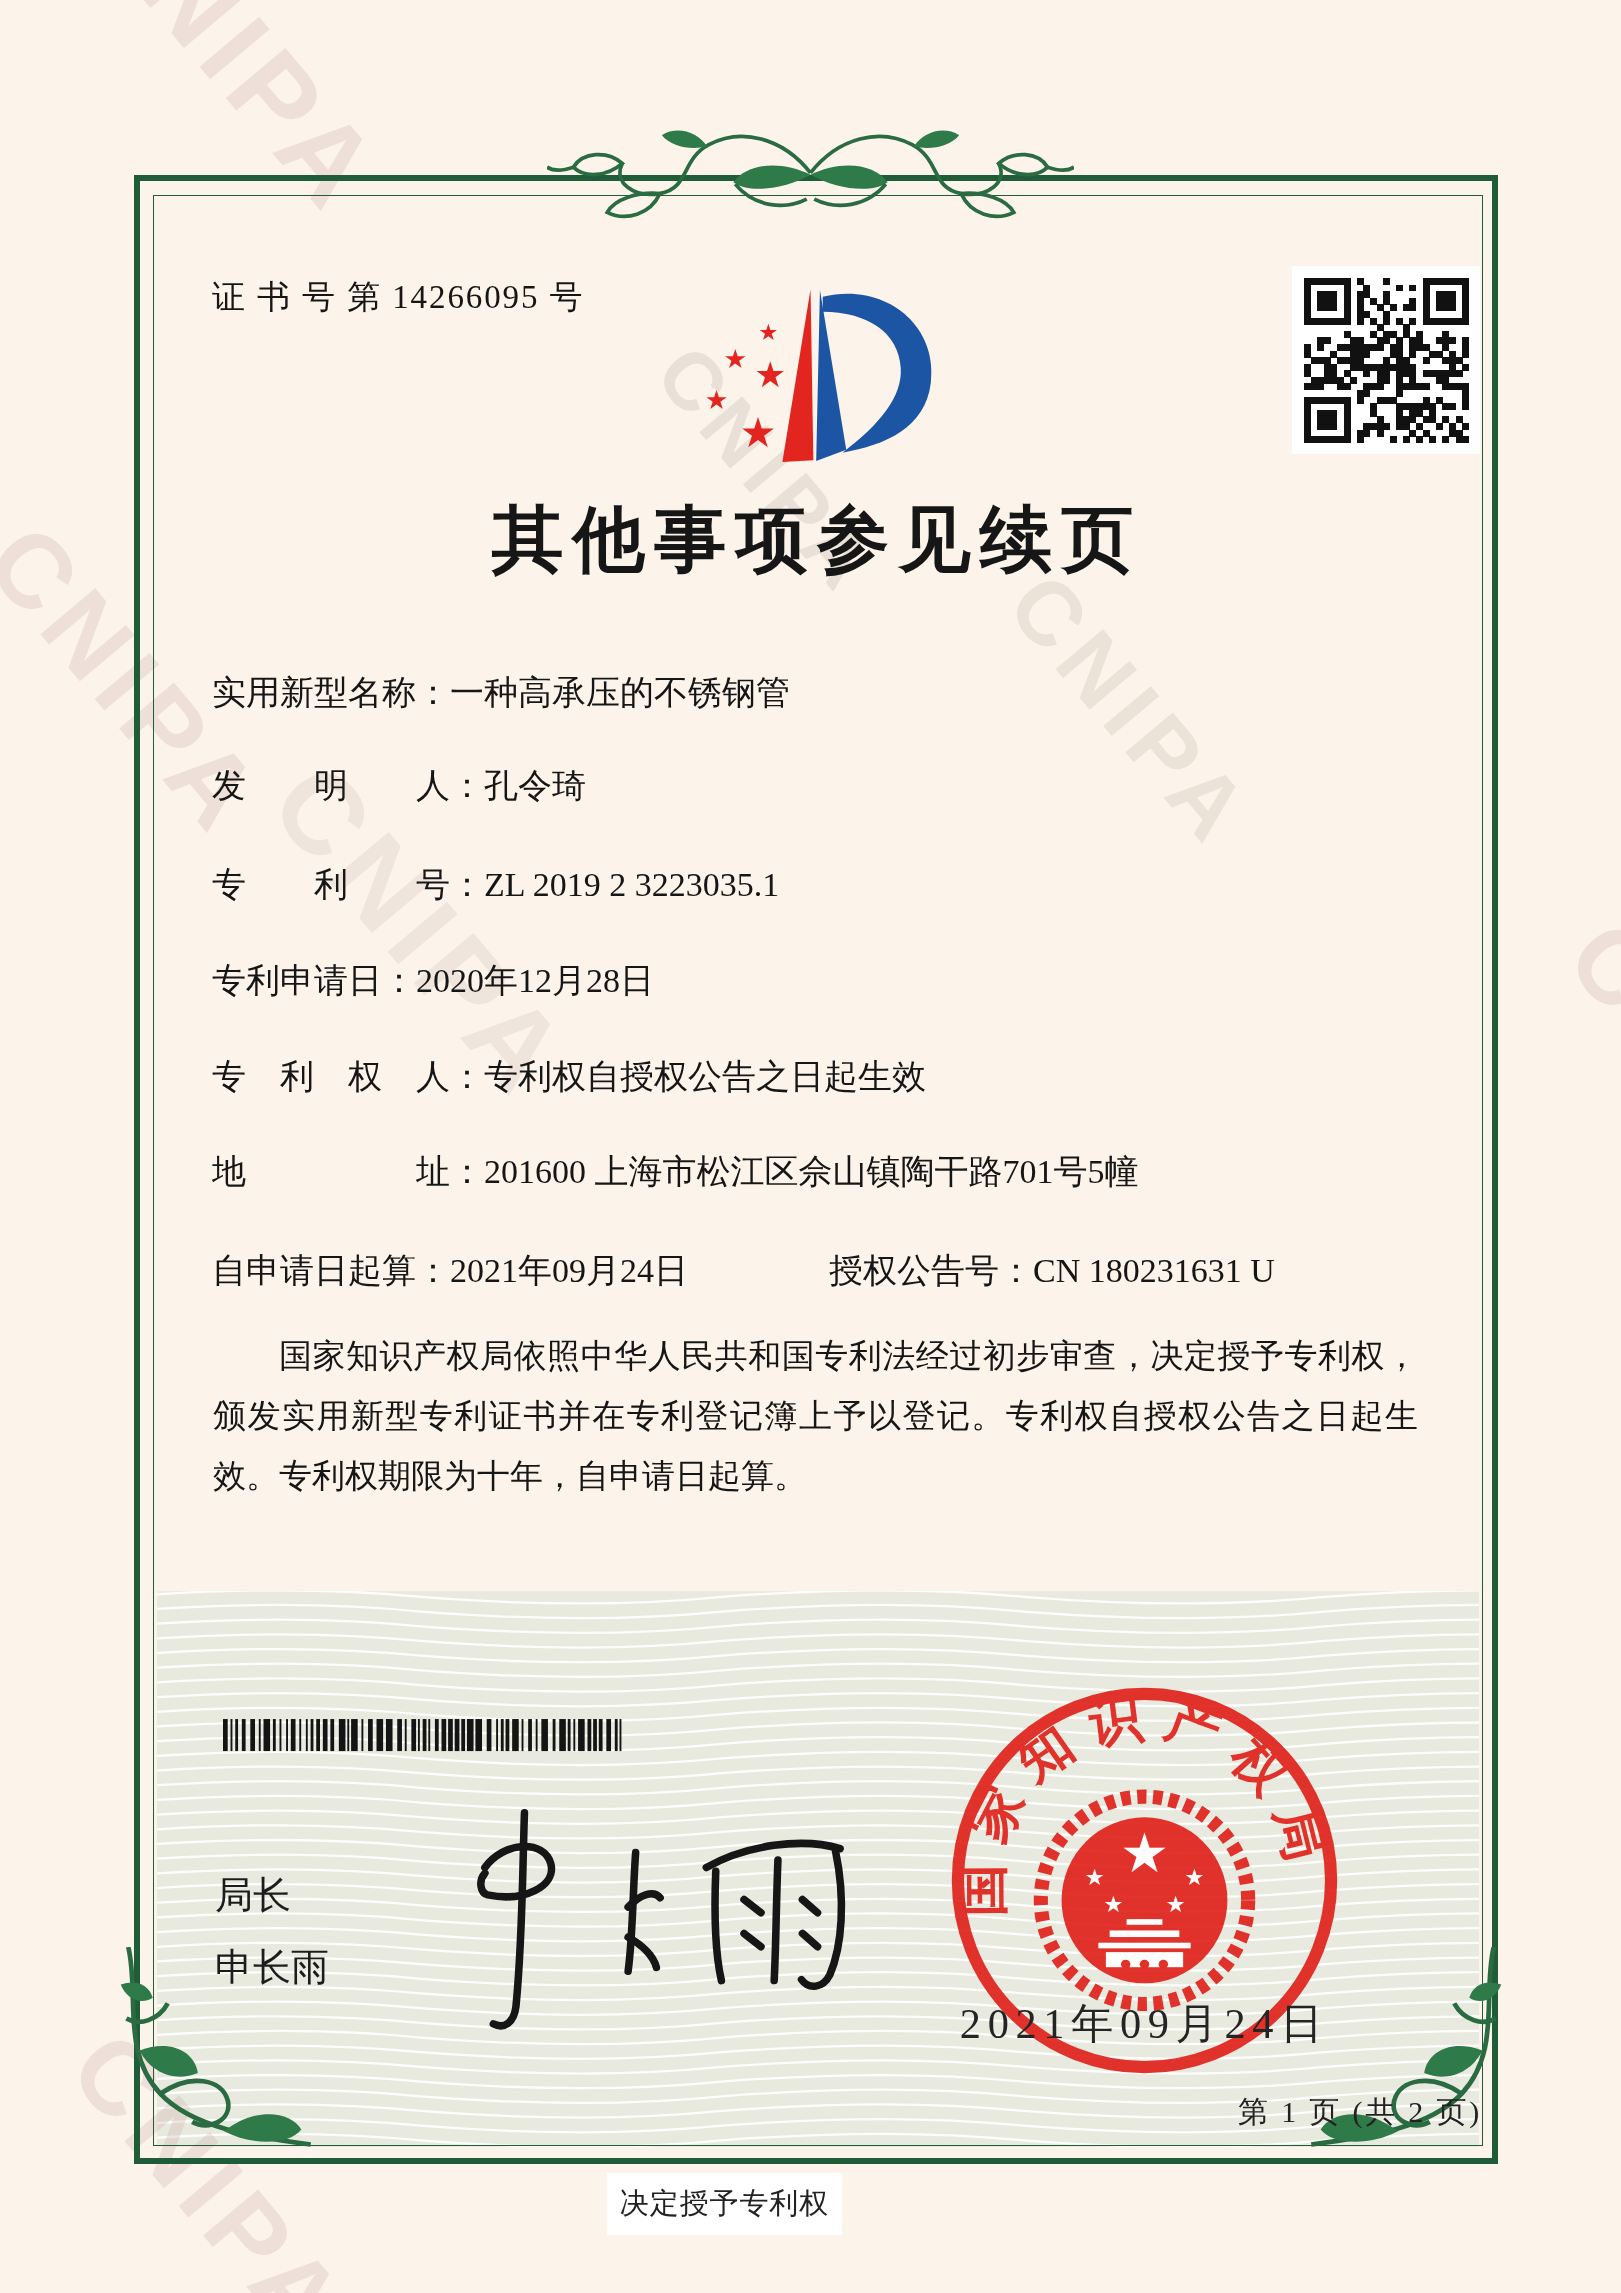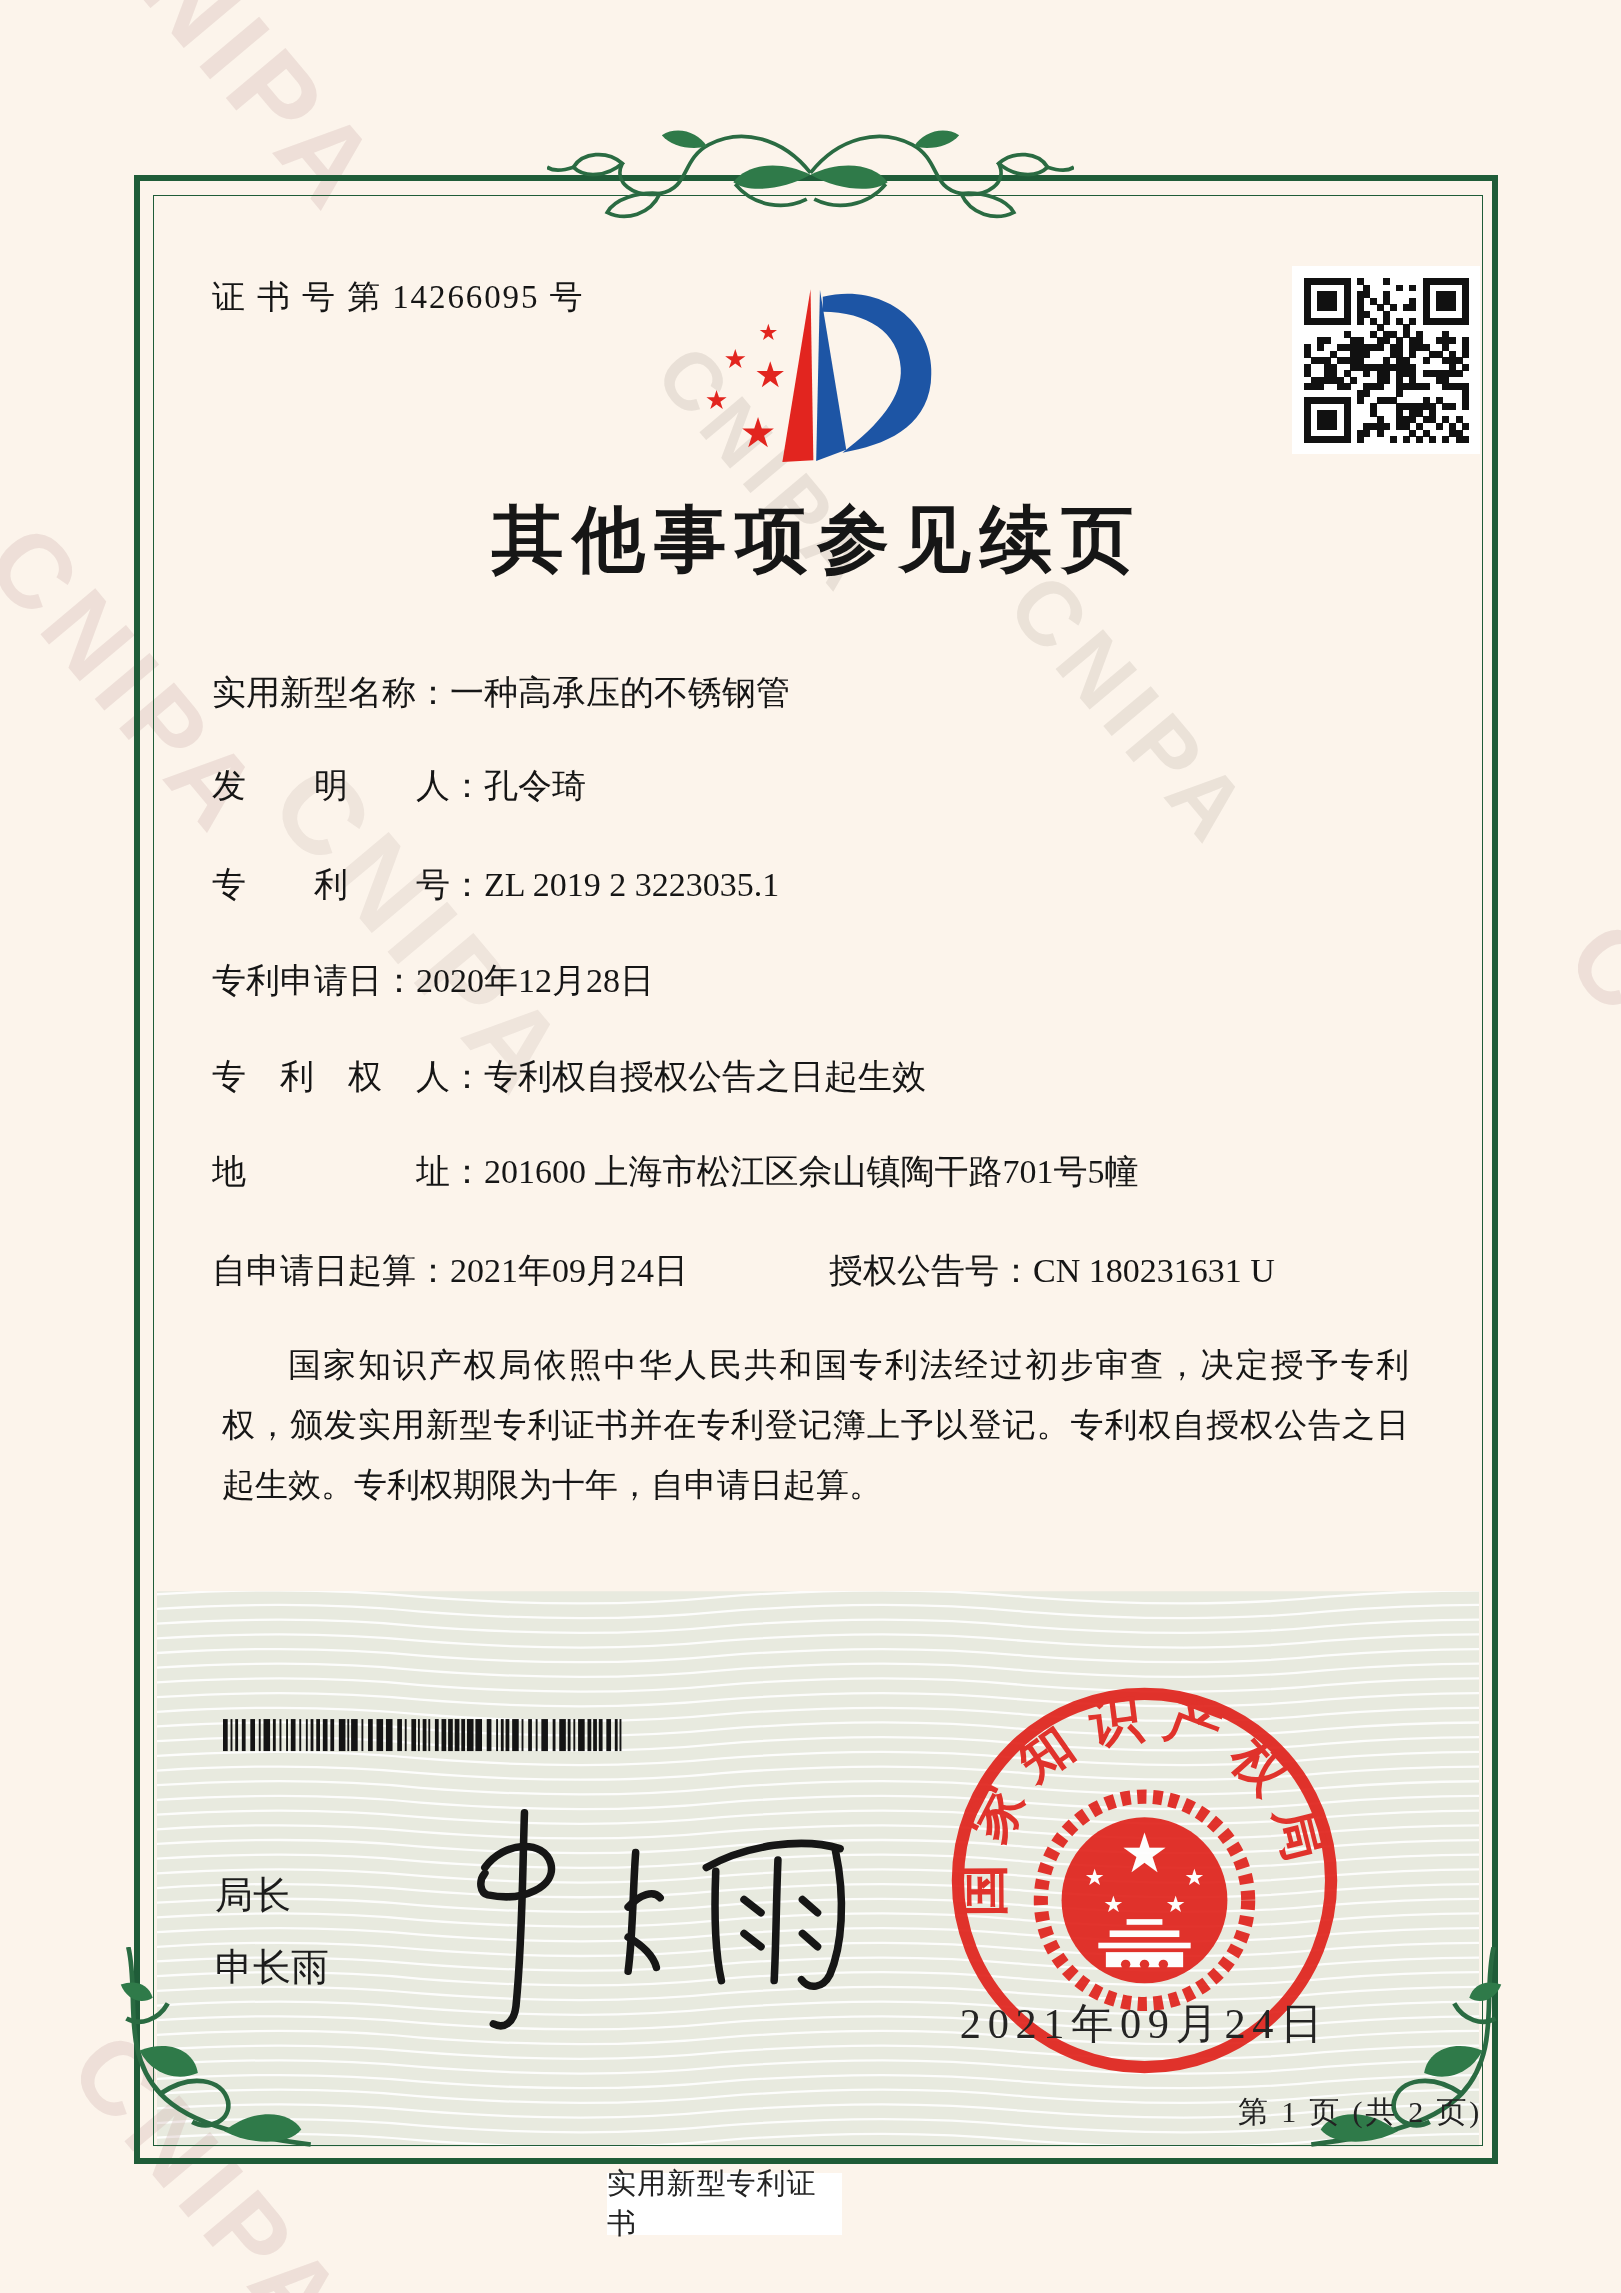--- a/index.html
+++ b/index.html
@@ -16,21 +16,21 @@
   #waves{left:157px;top:1591px;z-index:1;}
   
   .z{z-index:6;}
   #cert-no{left:212px;top:275px;font-size:33px;letter-spacing:1.9px;}
   #title{left:152px;top:492px;width:1330px;text-align:center;font-size:72px;font-weight:800;letter-spacing:9.4px;}
   .field{left:212px;font-size:34px;white-space:nowrap;}
   .f0{top:670px;} .f1{top:763px;} .f2{top:862px;} .f3{top:958px;} .f4{top:1054px;} .f5{top:1149px;}
   .grant{top:1248px;font-size:34px;white-space:nowrap;}
   #grant-date{left:212px;} #grant-no{left:829px;}
   #paras{left:209px;top:1322px;width:1213px;font-size:33px;line-height:60px;text-align:justify;}
-  #paras p{margin:13px;text-indent:2em;}
+  #paras p{margin:4px;text-indent:2em;}
   #barcode{left:223px;top:1719px;z-index:6;}
   #role{left:215px;top:1870px;font-size:38px;font-family:"Liberation Sans","DejaVu Sans",sans-serif;color:#1c1c1c;}
   #name{left:215px;top:1942px;font-size:38px;font-family:"Liberation Sans","DejaVu Sans",sans-serif;color:#1c1c1c;}
   #signature{left:433px;top:1794px;z-index:6;}
   #seal{left:940px;top:1676px;z-index:7;}
   #page-no{left:152px;top:2092px;width:1330px;text-align:right;font-size:30px;letter-spacing:2.8px;color:#222;}
   #note-box{left:607px;top:2173px;width:235px;height:62px;background:#ffffff;z-index:6;
             display:flex;align-items:center;justify-content:center;font-size:29px;letter-spacing:0.9px;color:#222;}
   #qr-box{left:1292px;top:266px;width:188px;height:188px;background:#fff;z-index:6;}
   #qr{position:absolute;left:12.2px;top:12.2px;width:165px;height:165px;}
@@ -581,15 +581,15 @@
       <circle cx="197" cy="306" r="5" fill="#e0231c"></circle>
       <circle cx="217" cy="306" r="5" fill="#e0231c"></circle>
       <circle cx="237" cy="306" r="5" fill="#e0231c"></circle>
     </g>
     <text x="217" y="384" text-anchor="middle" font-size="45" letter-spacing="7" fill="#141414" font-family="'Liberation Serif',serif">2021年09月24日</text>
   </g>
 </svg>
 
 <div id="page-no" class="abs z">第 1 页 (共 2 页)</div>
 <div id="note-box" class="abs">
-    <span>实用新型专利证书</span>
+    <span>决定授予专利权</span>
   </div>
 
 
 </body></html>

